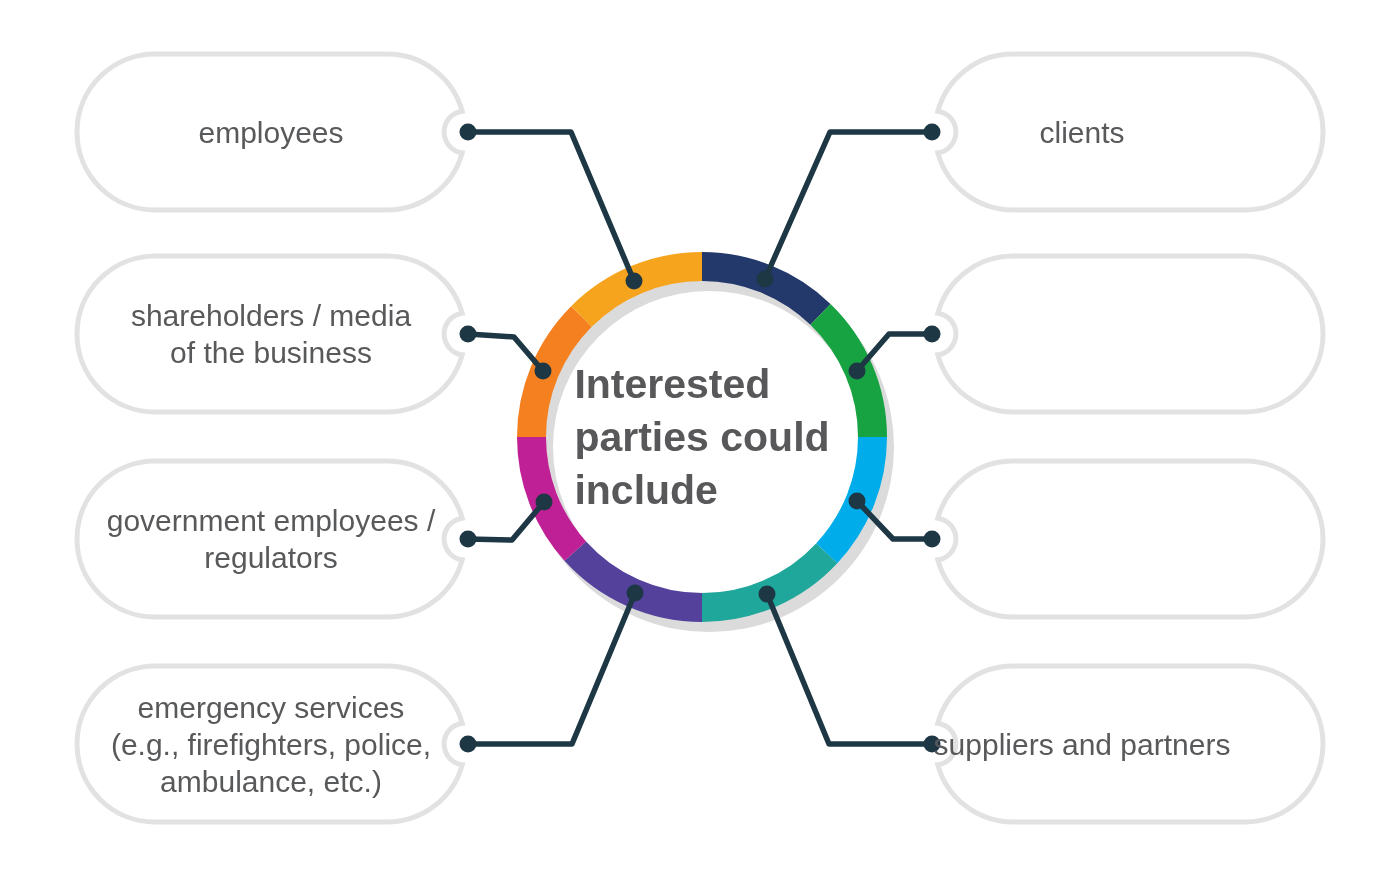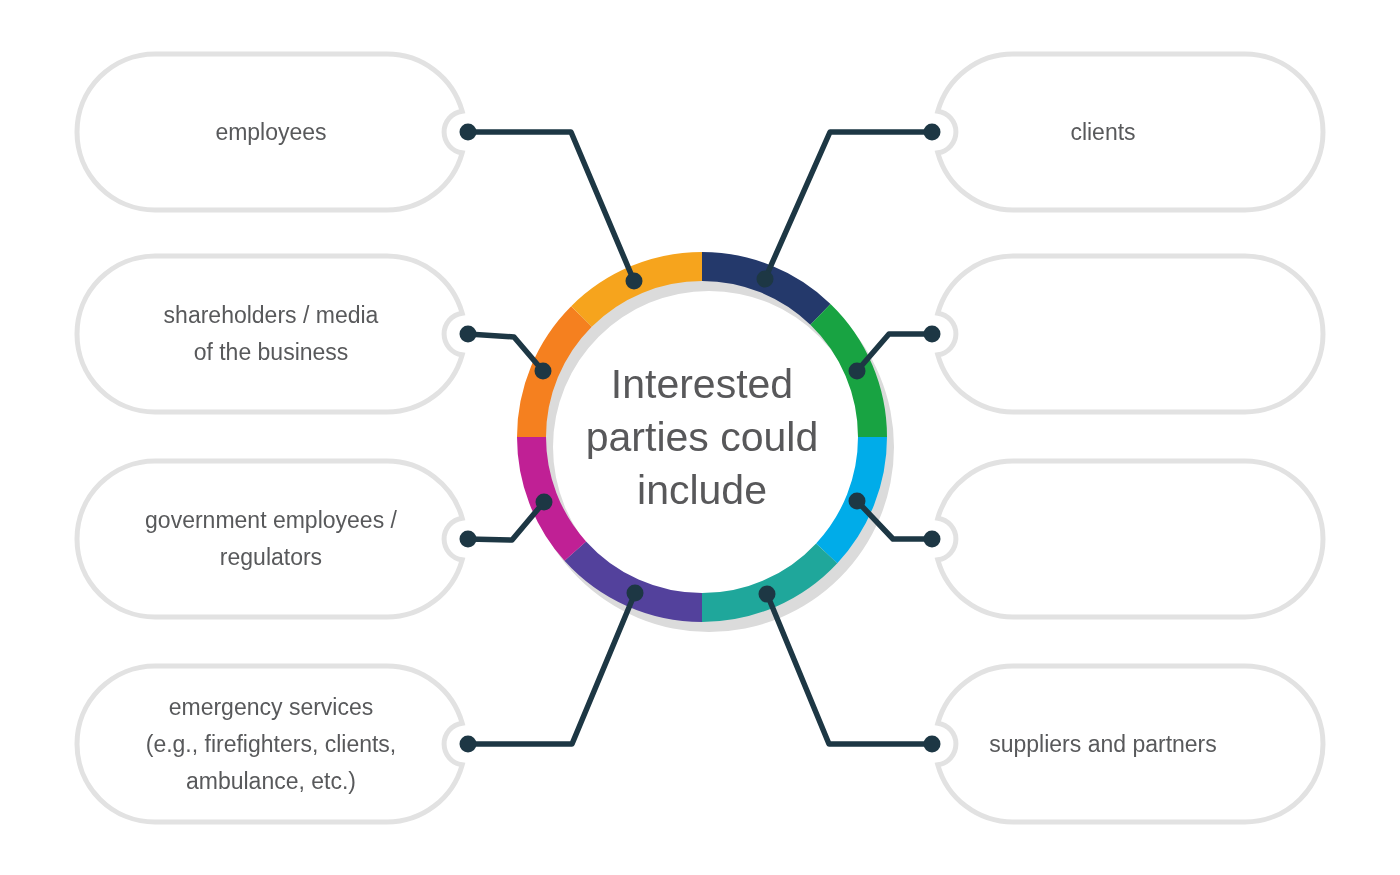--- a/index.html
+++ b/index.html
@@ -12,42 +12,42 @@
     font-family: "Liberation Sans", "DejaVu Sans", sans-serif;
   }
   .canvas svg { position: absolute; left: 0; top: 0; }
   .pill-label {
     position: absolute;
     display: flex;
     align-items: center;
     justify-content: center;
     text-align: center;
     white-space: pre-line;
-    font-size: 23px;
+    font-size: 30px;
     line-height: 37px;
     color: #58595B;
   }
   .pill-label.left  { left: 77px;  width: 388px; }
-  .pill-label.right { left: 909px; width: 388px; }
+  .pill-label.right { left: 888px; width: 388px; }
   .row1 { top: 54px;  height: 156px; }
   .row2 { top: 256px; height: 156px; }
   .row3 { top: 461px; height: 156px; }
   .row4 { top: 666px; height: 156px; }
   .center-label {
     position: absolute;
     left: 502px; top: 350px;
     width: 400px; height: 174px;
     display: flex;
     align-items: center;
     justify-content: center;
-    text-align: center;
+    text-align: left;
     white-space: pre-line;
     font-size: 41px;
     line-height: 53px;
-    font-weight: normal;
+    font-weight: bold;
     color: #58585A;
   }
 </style>
 </head>
 <body>
 
 <div class="canvas">
 
   <svg width="1400" height="875" viewBox="0 0 1400 875">
 
@@ -106,21 +106,21 @@
       <circle cx="932" cy="744" r="8.5" fill="#1D3744"></circle>
     </g>
   </svg>
 
   <div class="pill-label left row1">employees</div>
   <div class="pill-label left row2">shareholders / media
 of the business</div>
   <div class="pill-label left row3">government employees /
 regulators</div>
   <div class="pill-label left row4">emergency services
-(e.g., firefighters, clients,
+(e.g., firefighters, police,
 ambulance, etc.)</div>
   <div class="pill-label right row1">clients</div>
   <div class="pill-label right row4">suppliers and partners</div>
 
   <div class="center-label">Interested
 parties could
 include</div>
 </div>
 
 </body></html>

